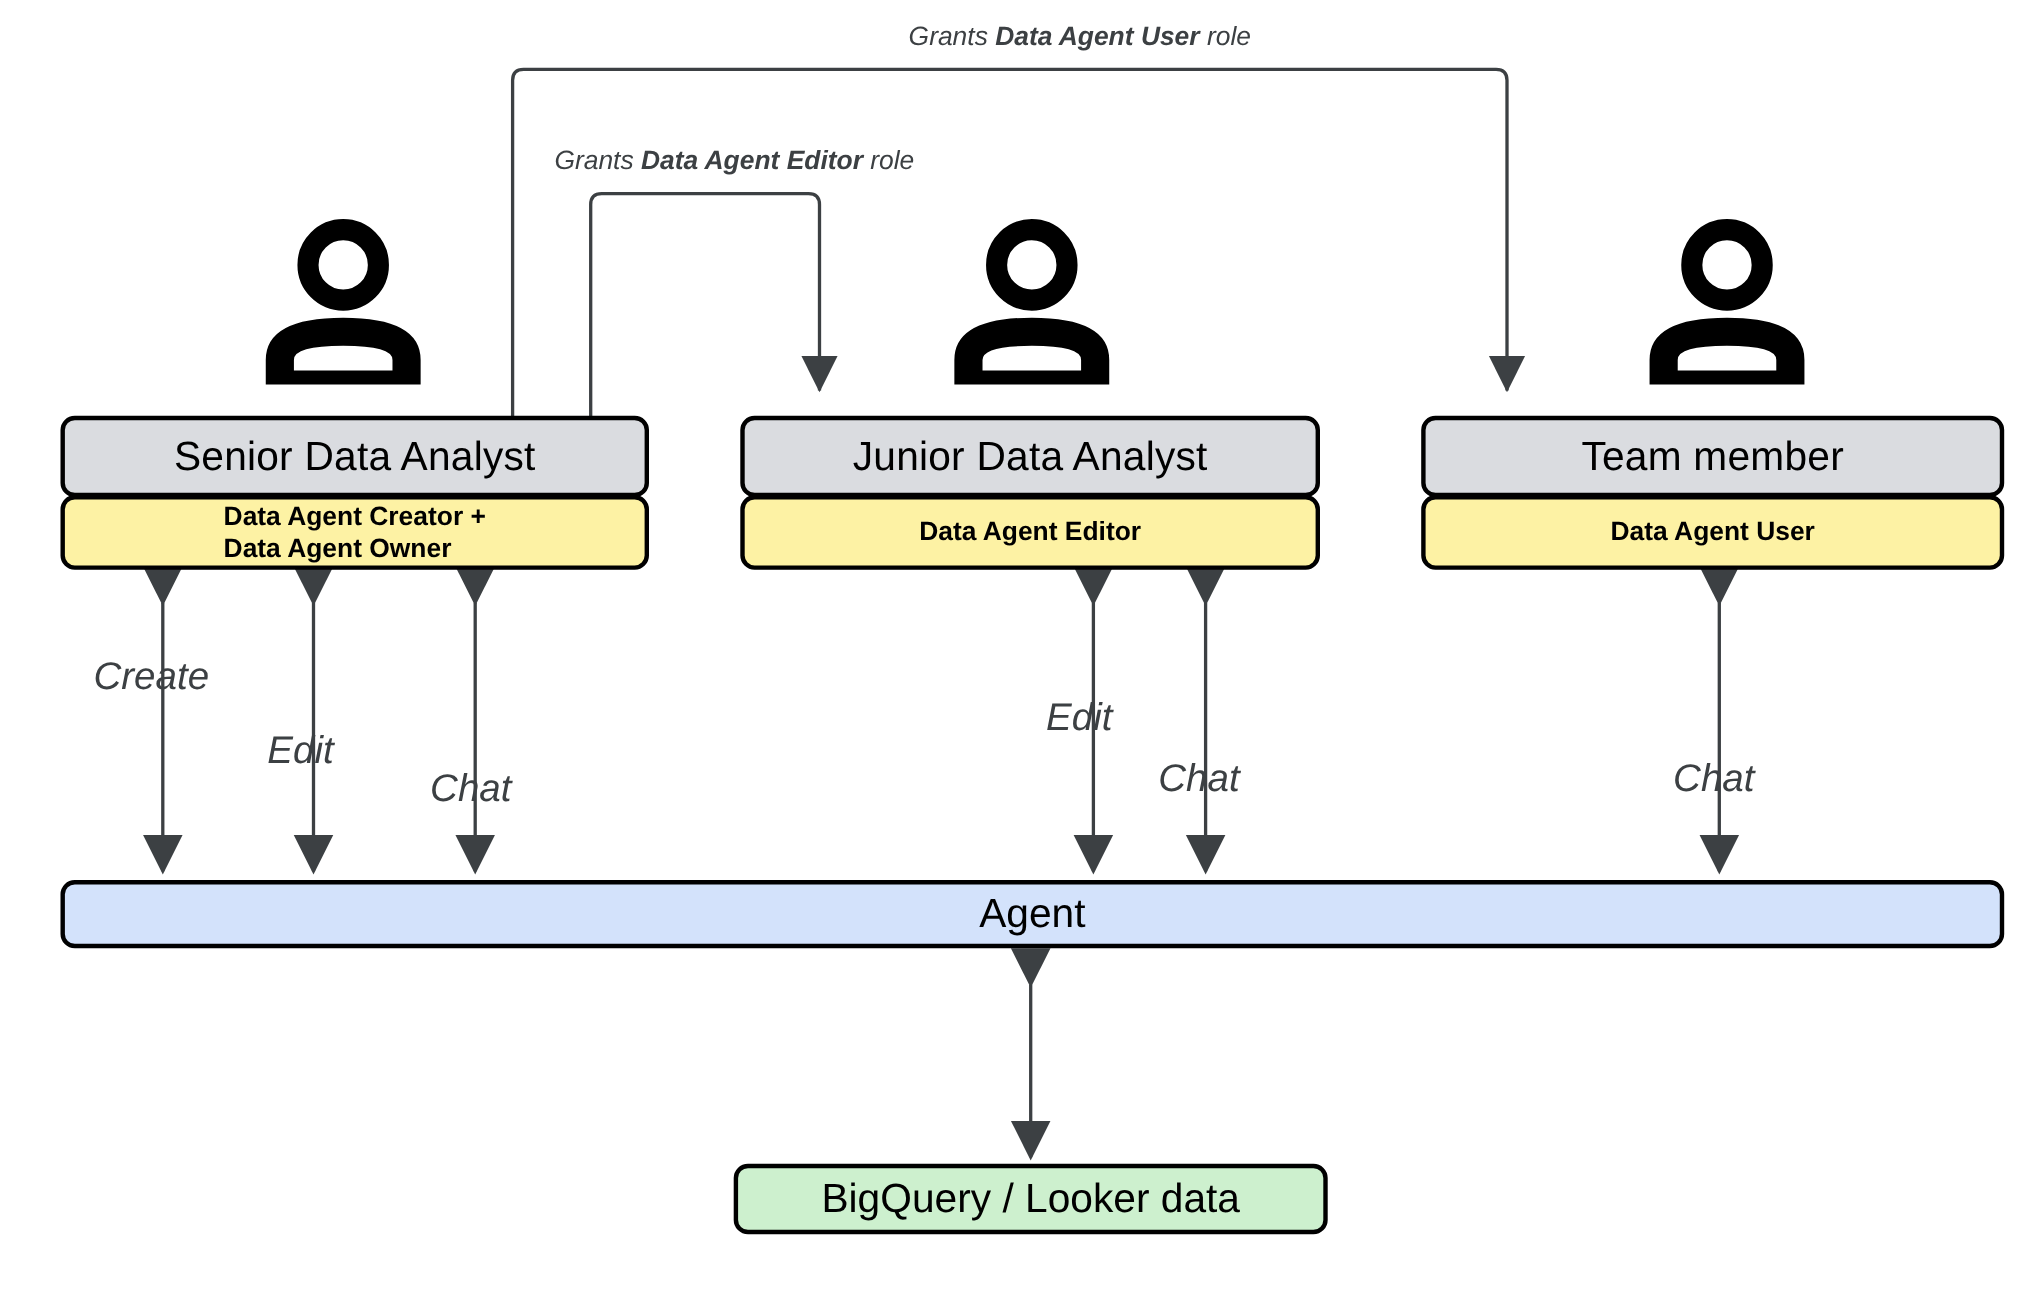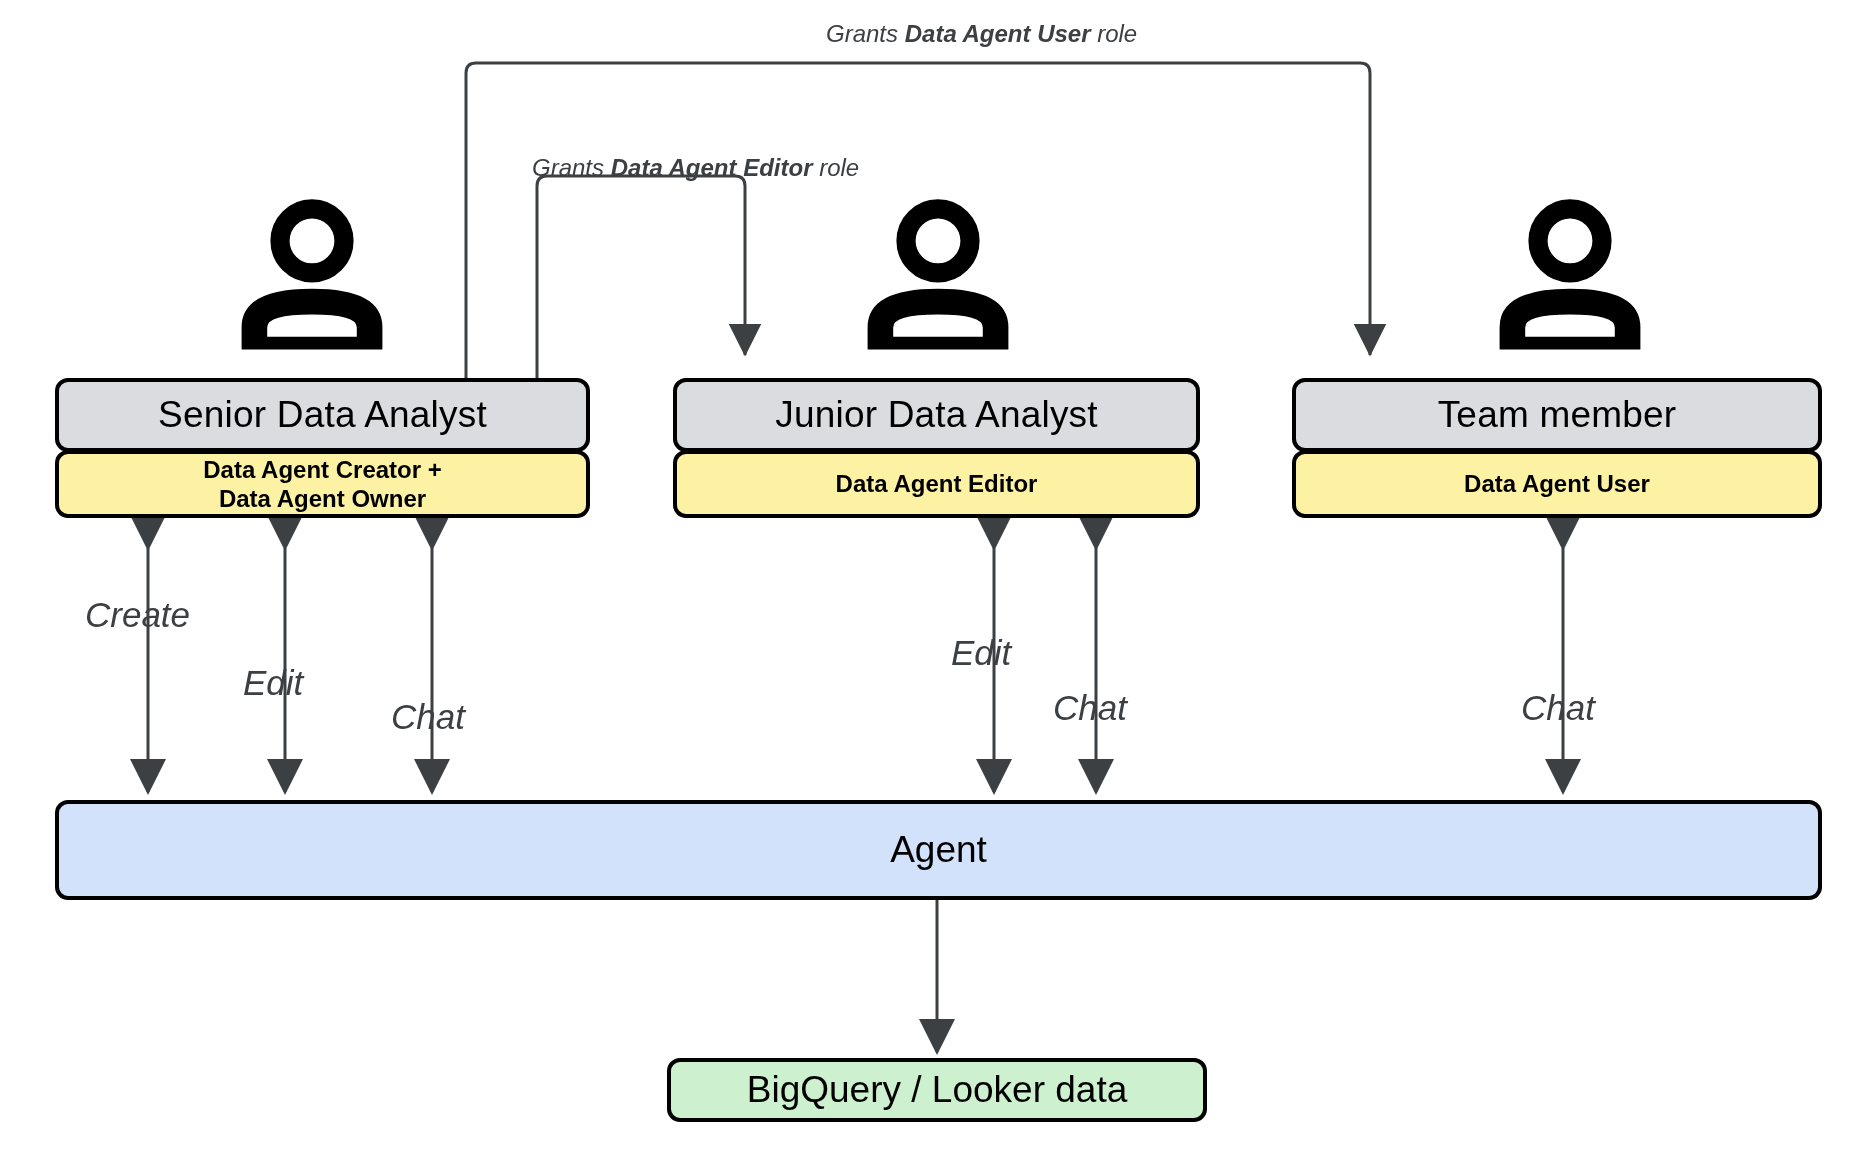--- a/index.html
+++ b/index.html
@@ -35,21 +35,21 @@
   .role-col {
     position: absolute;
   }
   .box {
     box-sizing: border-box;
     border: 4px solid #000000;
     border-radius: 13px;
     display: flex;
     align-items: center;
     justify-content: center;
-    text-align: center;
+    text-align: left;
     position: relative;
   }
   .box-title {
     background: #dadce0;
     height: 74px;
     font-size: 37px;
     color: #000000;
     font-weight: 400;
     letter-spacing: 0.2px;
   }
@@ -62,21 +62,21 @@
     color: #000000;
     line-height: 1.22;
   }
 
   
   .agent-bar {
     position: absolute;
     left: 55px;
     top: 800px;
     width: 1767px;
-    height: 100px;
+    height: 62px;
     box-sizing: border-box;
     background: #d3e2fb;
     border: 4px solid #000000;
     border-radius: 13px;
     display: flex;
     align-items: center;
     justify-content: center;
     font-size: 37px;
     color: #000000;
   }
@@ -145,21 +145,21 @@
     <line x1="994" y1="548" x2="994" y2="792" stroke="#3c4043" stroke-width="3" marker-start="url(#arrowSolid)" marker-end="url(#arrowSolid)"></line>
     <line x1="1096" y1="548" x2="1096" y2="792" stroke="#3c4043" stroke-width="3" marker-start="url(#arrowSolid)" marker-end="url(#arrowSolid)"></line>
 
     <line x1="1563" y1="548" x2="1563" y2="792" stroke="#3c4043" stroke-width="3" marker-start="url(#arrowSolid)" marker-end="url(#arrowSolid)"></line>
 
     <line x1="937" y1="895" x2="937" y2="1052" stroke="#3c4043" stroke-width="3" marker-start="url(#arrowSolid)" marker-end="url(#arrowSolid)"></line>
   </svg>
 
   <div class="grant-label" style="left:826px; top:20px;"><span>Grants </span><b>Data Agent User</b><span> role</span></div>
 
-  <div class="grant-label" style="left:532px; top:133px;margin-top:21px;"><span>Grants </span><b>Data Agent Editor</b><span> role</span></div>
+  <div class="grant-label" style="left:504px; top:133px;"><span>Grants </span><b>Data Agent Editor</b><span> role</span></div>
 
   <svg class="person" style="left:232px; top:196px;" viewBox="0 0 100 100">
     <circle cx="50" cy="28" r="20" fill="none" stroke="#000000" stroke-width="12"></circle>
     <path d="M6 96 L6 82 Q6 58 50 58 Q94 58 94 82 L94 96 Z
              M22 88 L22 82 Q22 74 50 74 Q78 74 78 82 L78 88 Z" fill="#000000" fill-rule="evenodd"></path>
   </svg>
 
   <svg class="person" style="left:858px; top:196px;" viewBox="0 0 100 100">
     <circle cx="50" cy="28" r="20" fill="none" stroke="#000000" stroke-width="12"></circle>
     <path d="M6 96 L6 82 Q6 58 50 58 Q94 58 94 82 L94 96 Z

